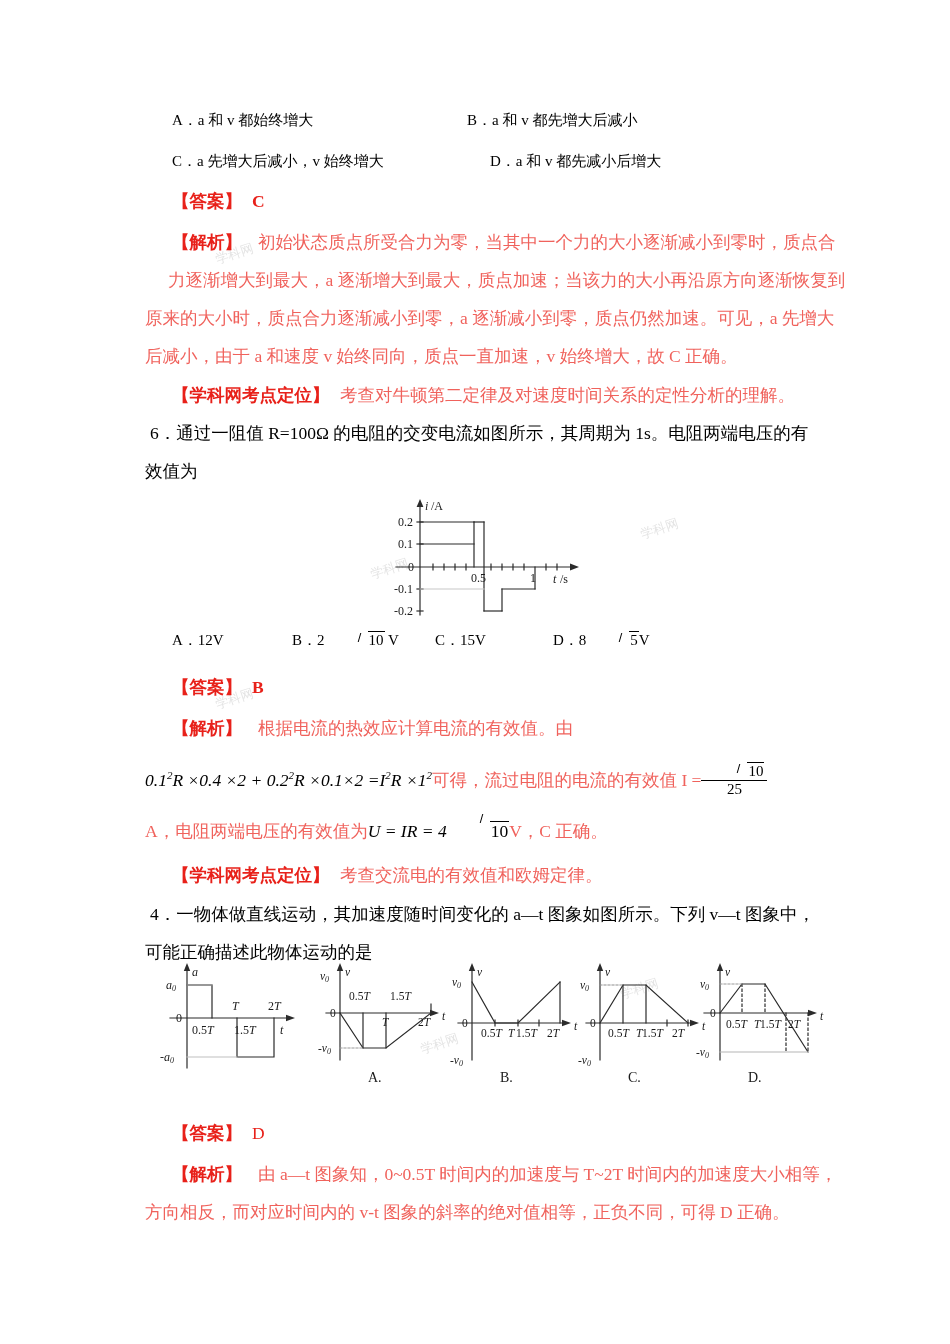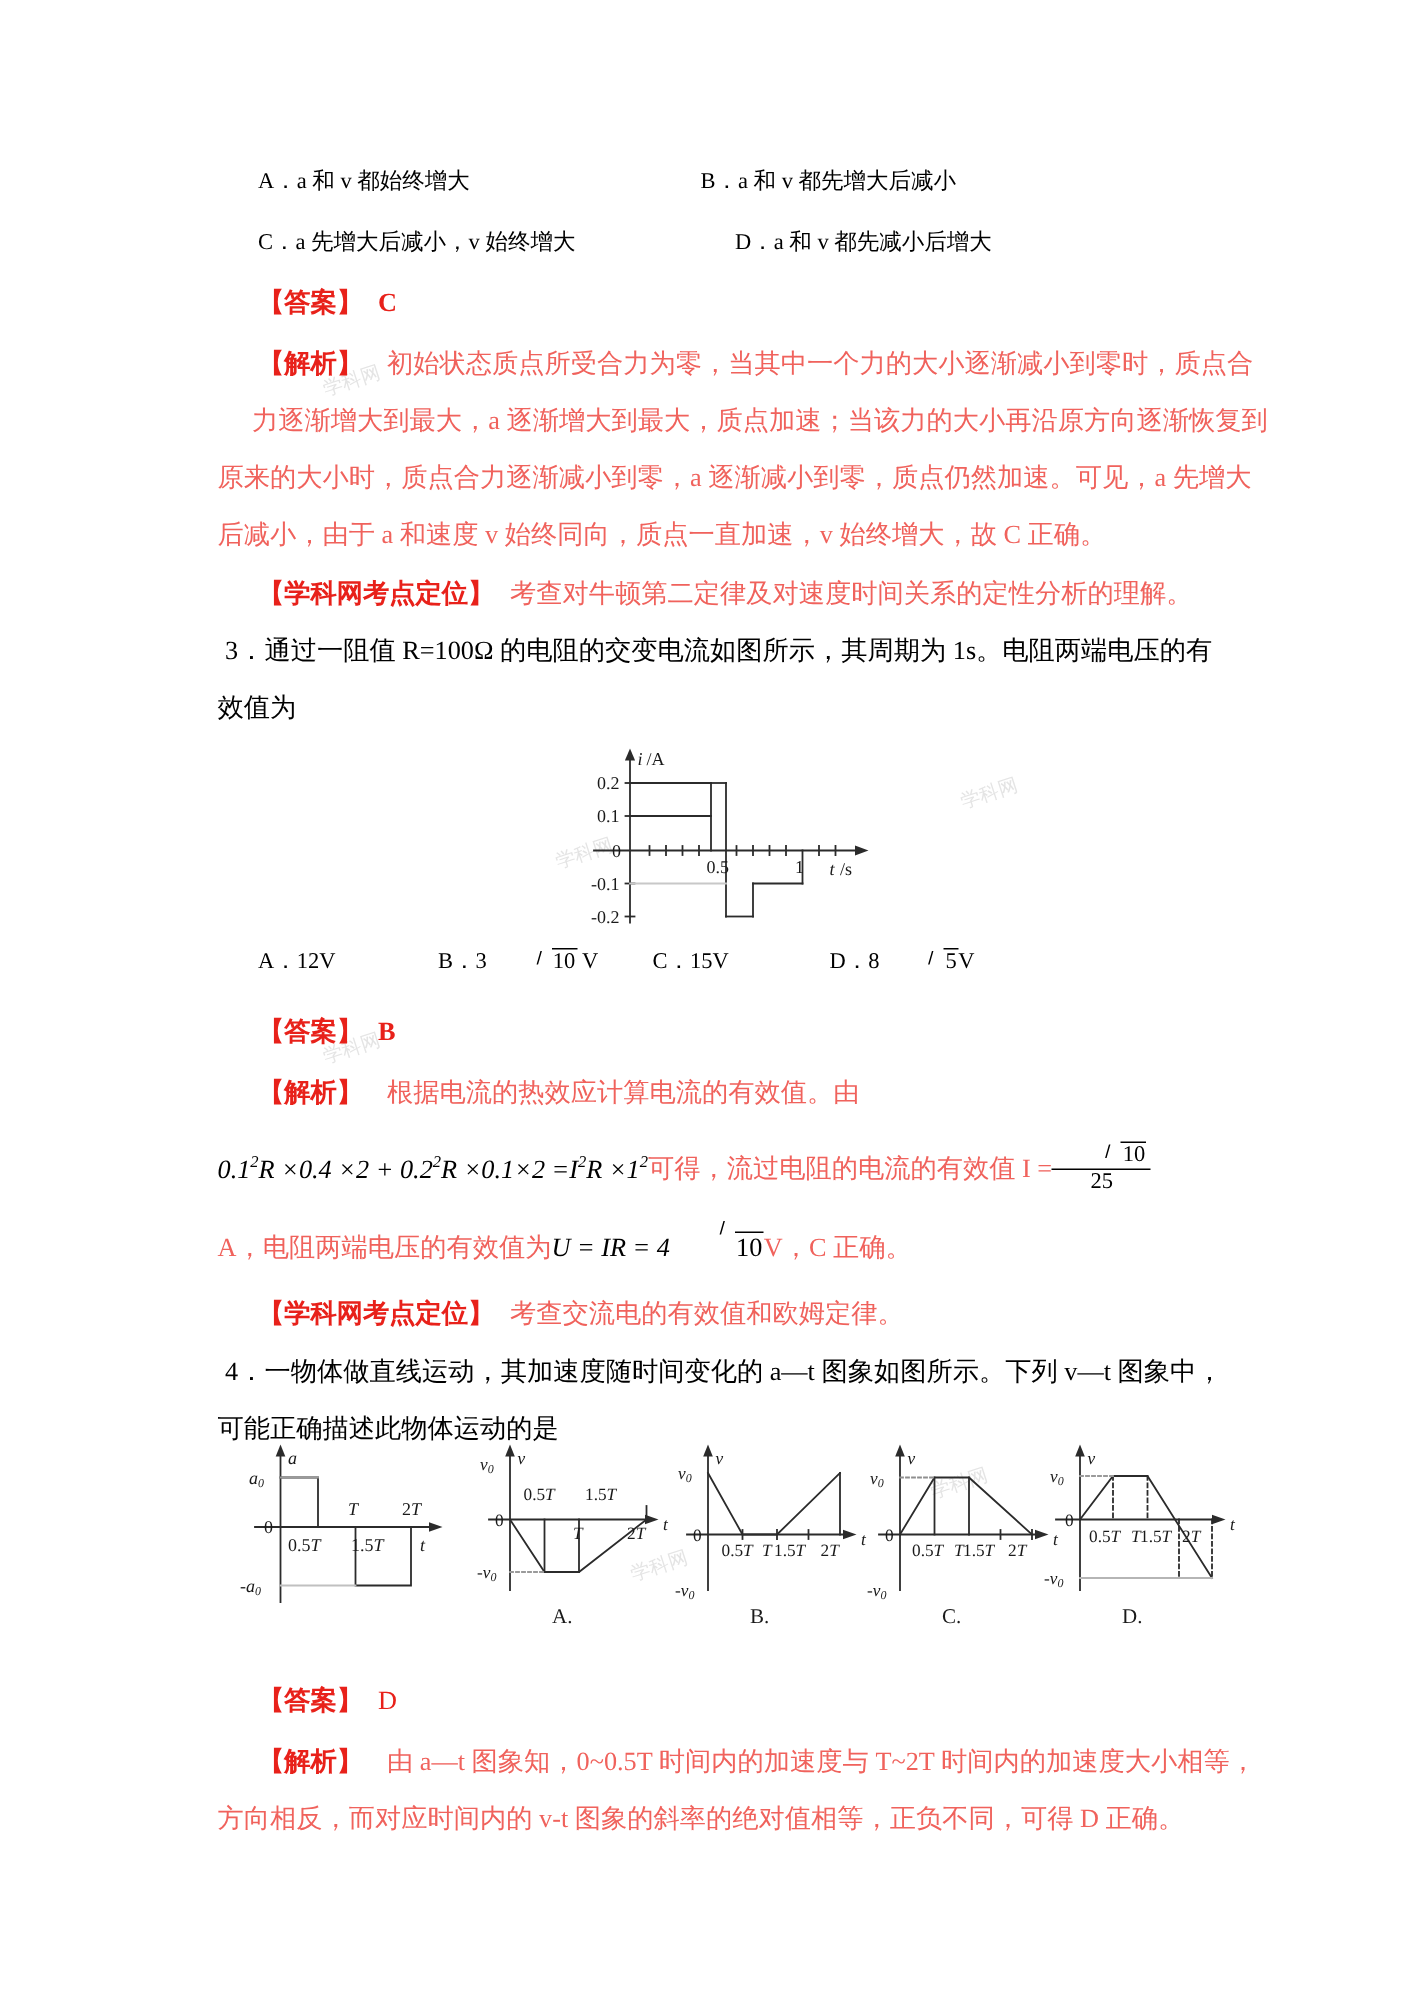--- a/index.html
+++ b/index.html
@@ -70,21 +70,21 @@
 
   <div class="blk red b" style="left:172px;top:223px;">【解析】</div>
   <div class="blk redlt" style="left:258px;top:223px;">初始状态质点所受合力为零，当其中一个力的大小逐渐减小到零时，质点合</div>
   <div class="blk redlt" style="left:128px;top:261px;margin-left:40px;">力逐渐增大到最大，a 逐渐增大到最大，质点加速；当该力的大小再沿原方向逐渐恢复到</div>
   <div class="blk redlt" style="left:145px;top:299px;">原来的大小时，质点合力逐渐减小到零，a 逐渐减小到零，质点仍然加速。可见，a 先增大</div>
   <div class="blk redlt" style="left:145px;top:337px;">后减小，由于 a 和速度 v 始终同向，质点一直加速，v 始终增大，故 C 正确。</div>
 
   <div class="blk red b" style="left:172px;top:376px;">【学科网考点定位】</div>
   <div class="blk redlt" style="left:340px;top:376px;">考查对牛顿第二定律及对速度时间关系的定性分析的理解。</div>
 
-  <div class="blk" style="left:150px;top:414px;">3．通过一阻值 R=100Ω 的电阻的交变电流如图所示，其周期为 1s。电阻两端电压的有</div>
+  <div class="blk" style="left:150px;top:414px;">6．通过一阻值 R=100Ω 的电阻的交变电流如图所示，其周期为 1s。电阻两端电压的有</div>
   <div class="blk" style="left:145px;top:452px;">效值为</div>
 
   <div class="fig" style="left:378px;top:497px;">
     <svg width="265" height="125" viewBox="0 0 265 125">
       <g stroke="#2b2b2b" stroke-width="1.2" fill="none" stroke-linecap="square">
 
         <line x1="42" y1="6" x2="42" y2="118"></line>
         <polygon points="42,2 38.6,10 45.4,10" fill="#2b2b2b" stroke="none"></polygon>
 
         <line x1="18" y1="70" x2="196" y2="70"></line>
@@ -138,21 +138,21 @@
         <text x="175" y="86" font-style="italic">t</text>
         <text x="182" y="86">/s</text>
         <text x="47" y="13" font-style="italic">i</text>
         <text x="53" y="13">/A</text>
       </g>
     </svg>
   </div>
 
   <div class="choiceRow" style="left:172px;top:631px;">A．12V</div>
   <div class="choiceRow" style="left:292px;top:631px;">
-    <span>B．3</span><span class="rad"><span class="rbar">10</span></span> <span>V</span>
+    <span>B．2</span><span class="rad"><span class="rbar">10</span></span> <span>V</span>
   </div>
   <div class="choiceRow" style="left:435px;top:631px;">C．15V</div>
   <div class="choiceRow" style="left:553px;top:631px;">
     <span>D．8</span><span class="rad"><span class="rbar">5</span></span><span>V</span>
   </div>
 
   <div class="blk red b" style="left:172px;top:668px;">【答案】</div>
   <div class="blk red b" style="left:252px;top:668px;">B</div>
 
   <div class="blk red b" style="left:172px;top:709px;">【解析】</div>

